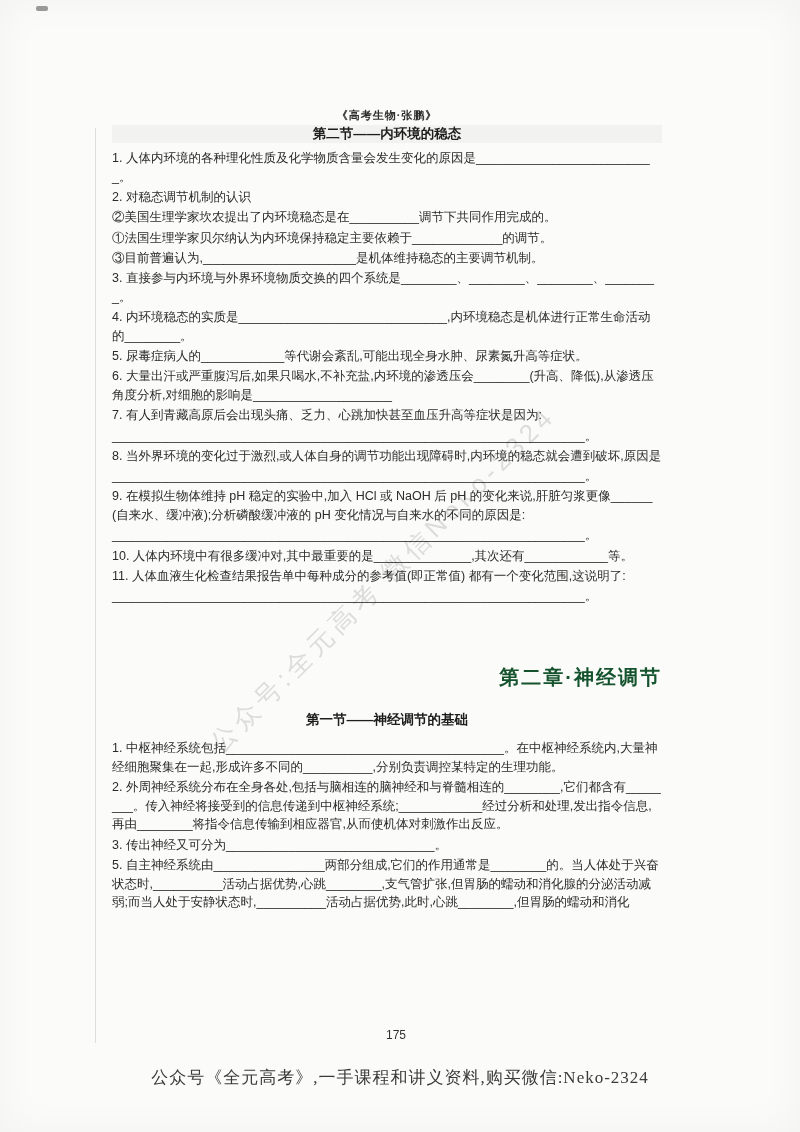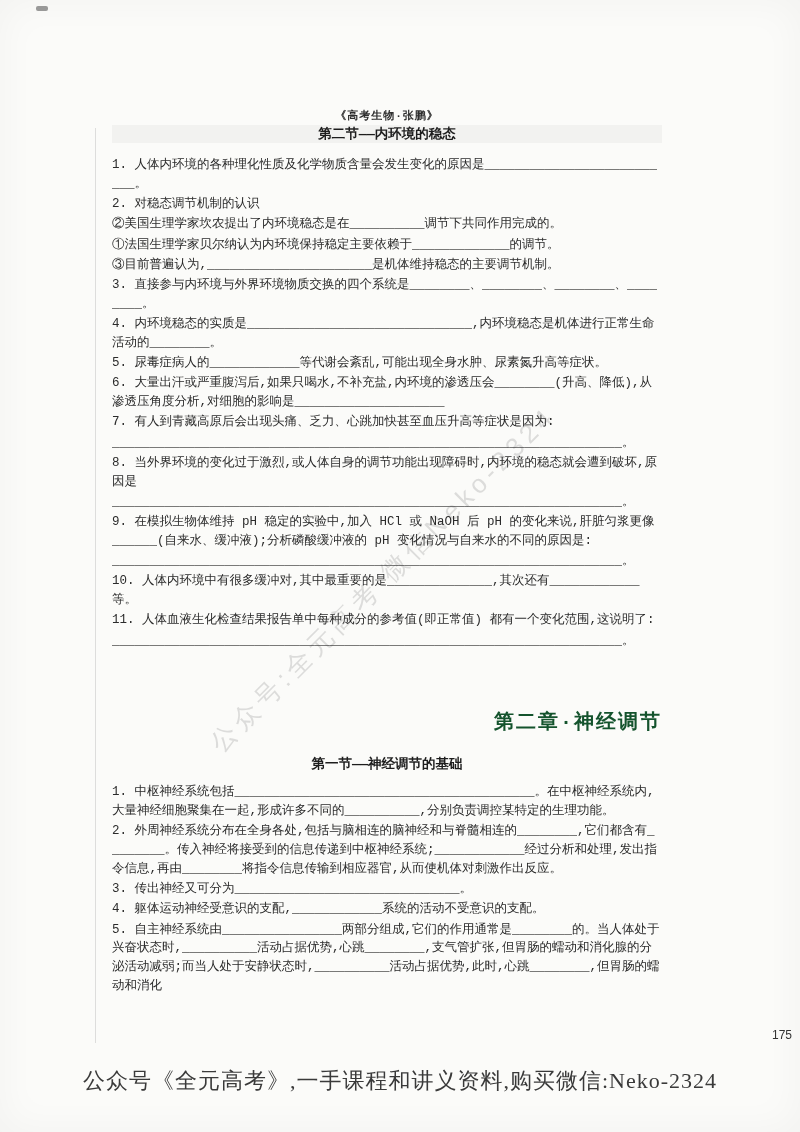--- a/index.html
+++ b/index.html
@@ -22,51 +22,51 @@
     font-size:26px;
     letter-spacing:5px;
     white-space:nowrap;
     transform:rotate(-45deg);
     transform-origin:left center;
     pointer-events:none;
     z-index:1;
   }
   .wm1 { left:215px; top:730px; }
 
-  .content { position:absolute; left:112px; top:108px; width:550px; z-index:2;font-family:Liberation Mono, monospace; }
+  .content { position:absolute; left:112px; top:108px; width:550px; z-index:2; }
 
   .booklet {
     text-align:center; font-size:11px; font-weight:bold;
     letter-spacing:1px; color:#2e2e2e; margin:0 0 2px 0;
   }
   .sec-title {
     text-align:center; font-size:13.5px; font-weight:bold;
-    color:#1d1d1d; margin:0 0 13px 0;
+    color:#1d1d1d; margin:0 0 6px 0;
     background:rgba(0,0,0,0.035);
   }
   .q-line {
     font-size:12.5px; line-height:1.5; margin:1.5px 0;
     color:#2b2b2b; word-break:break-all;
   }
   .chapter-title {
     text-align:right; font-size:20px; font-weight:bold;
     color:#14532d; margin:58px 0 20px 0; letter-spacing:2px;
   }
   .chapter-sec-title {
     text-align:center; font-size:13.5px; font-weight:bold;
     color:#1d1d1d; margin:16px 0 10px 0;
   }
 
   .page-number {
     position:absolute; left:0; right:8px; top:1028px;
-    text-align:right; font-size:12px; color:#333; z-index:2;
+    text-align:center; font-size:12px; color:#333; z-index:2;
   }
   .footer {
     position:absolute; left:0; right:0; top:1066px;
-    text-align:center; font-size:22px; color:#3a3a3a;
+    text-align:center; font-size:17px; color:#3a3a3a;
     font-family:"Liberation Serif", serif; letter-spacing:1px; z-index:2;
   }
 </style>
 </head>
 <body>
 
 <div class="page">
 
   <div class="speck"></div>
   <div class="scan-edge-left"></div>
@@ -99,21 +99,20 @@
         <p class="q-line">____________________________________________________________________。</p>
       </div>
 
     <p class="chapter-title">第二章·神经调节</p>
     <p class="chapter-sec-title">第一节——神经调节的基础</p>
 
     <div>
         <p class="q-line">1. 中枢神经系统包括________________________________________。在中枢神经系统内,大量神经细胞聚集在一起,形成许多不同的__________,分别负责调控某特定的生理功能。</p>
         <p class="q-line">2. 外周神经系统分布在全身各处,包括与脑相连的脑神经和与脊髓相连的________,它们都含有________。传入神经将接受到的信息传递到中枢神经系统;____________经过分析和处理,发出指令信息,再由________将指令信息传输到相应器官,从而使机体对刺激作出反应。</p>
         <p class="q-line">3. 传出神经又可分为______________________________。</p>
-        <p class="q-line">4.  躯体运动神经受意识的支配,____________系统的活动不受意识的支配。</p>
         <p class="q-line">5. 自主神经系统由________________两部分组成,它们的作用通常是________的。当人体处于兴奋状态时,__________活动占据优势,心跳________,支气管扩张,但胃肠的蠕动和消化腺的分泌活动减弱;而当人处于安静状态时,__________活动占据优势,此时,心跳________,但胃肠的蠕动和消化</p>
       </div>
 
   </div>
 
   <div class="page-number">175</div>
   <div class="footer">公众号《全元高考》,一手课程和讲义资料,购买微信:Neko-2324</div>
 
 </div>
 

